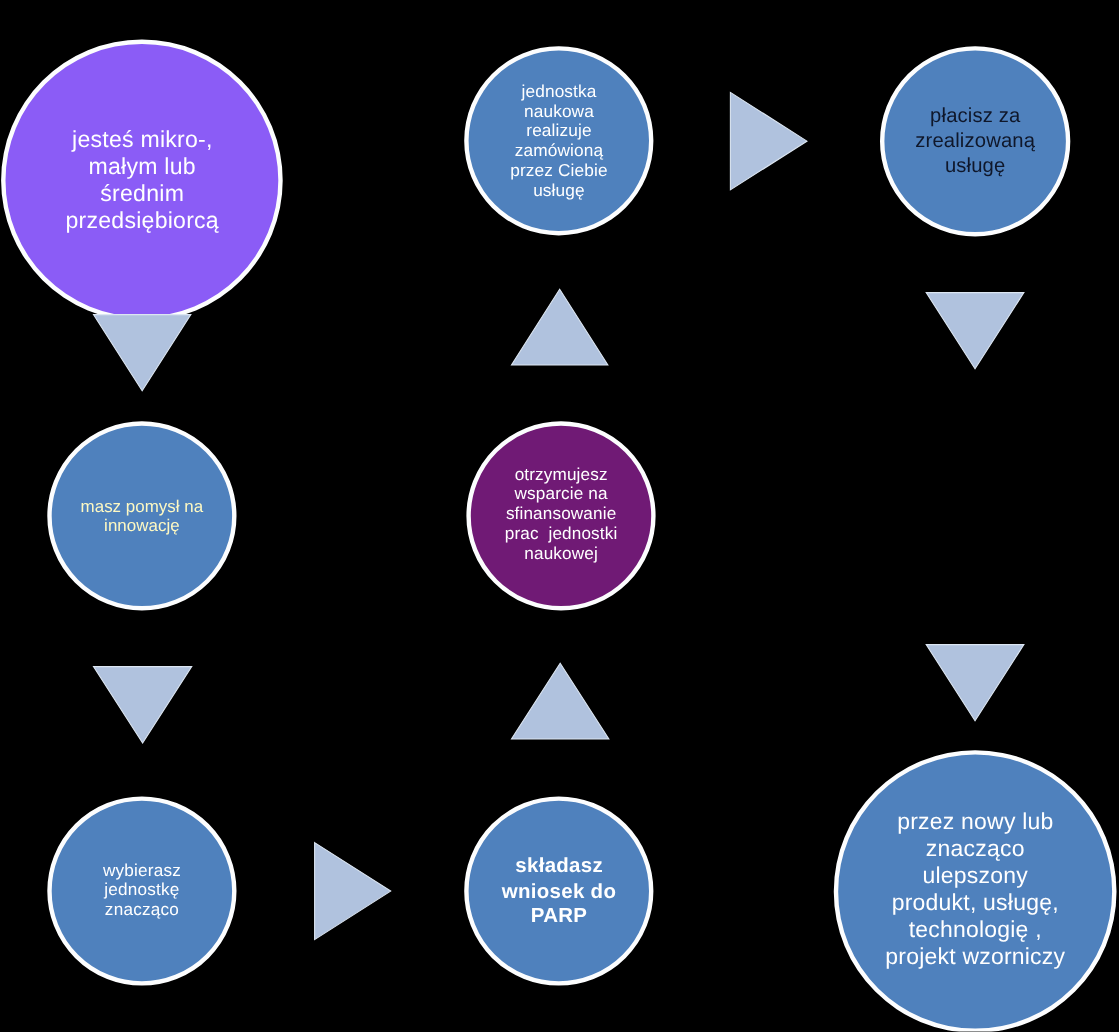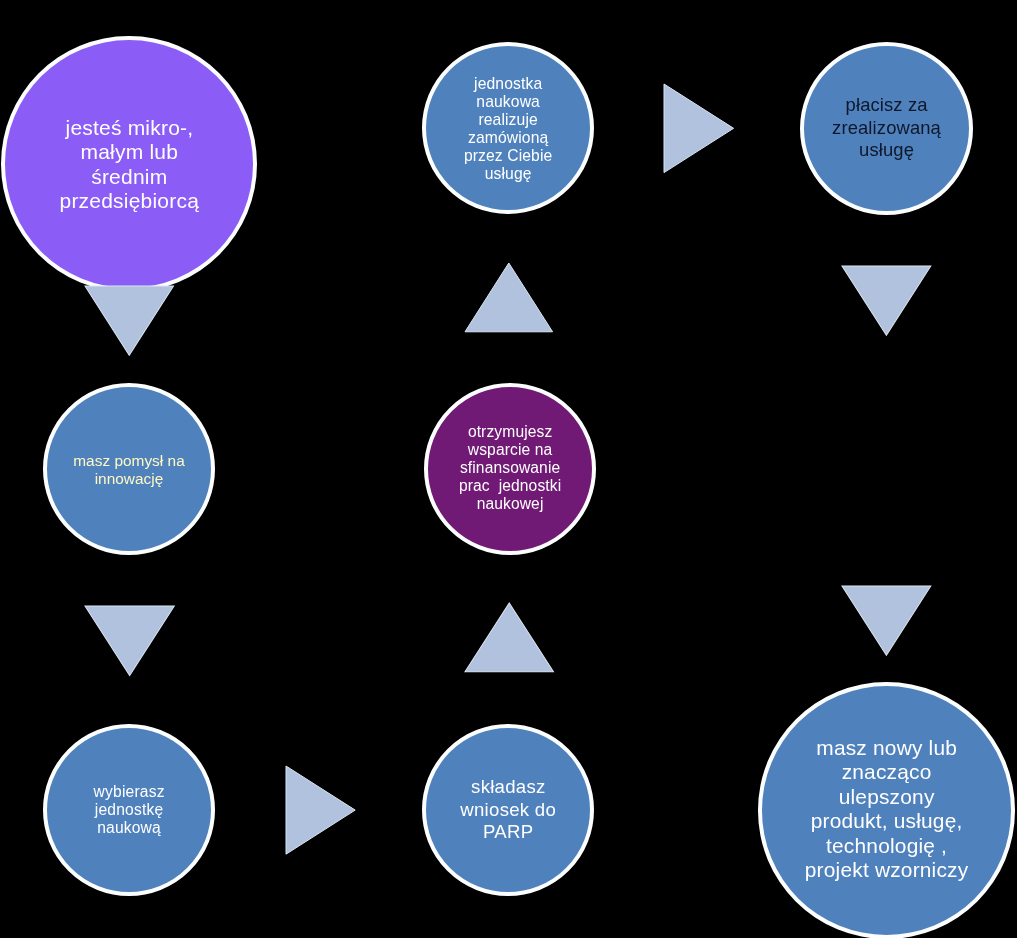--- a/index.html
+++ b/index.html
@@ -104,29 +104,29 @@
   <div class="node" id="n5" style="background: #701a75; border-color: rgb(252, 253, 254); color: rgb(255, 255, 255);">
     <span class="label">otrzymujesz
 wsparcie na
 sfinansowanie
 prac  jednostki
 naukowej</span>
   </div>
   <div class="node" id="n7" style="background: rgb(79, 129, 189); border-color: rgb(252, 253, 254); color: rgb(255, 255, 255);">
     <span class="label">wybierasz
 jednostkę
-naukową</span>
+znacząco</span>
   </div>
-  <div class="node" id="n8" style="background: rgb(79, 129, 189); border-color: rgb(252, 253, 254); color: rgb(255, 255, 255);">
+  <div class="node" id="n8" style="background: rgb(79, 129, 189); border-color: rgb(252, 253, 254); color: rgb(255, 255, 255); font-weight: bold;">
     <span class="label">składasz
 wniosek do
 PARP</span>
   </div>
   <div class="node" id="n9" style="background: rgb(79, 129, 189); border-color: rgb(252, 253, 254); color: rgb(255, 255, 255);">
-    <span class="label">masz nowy lub
+    <span class="label">przez nowy lub
 znacząco
 ulepszony
 produkt, usługę,
 technologię ,
 projekt wzorniczy</span>
   </div>
 
   <div class="tri" id="a1">
     <svg viewBox="0 0 89 69" preserveAspectRatio="none">
         <polygon points="0,0 89,0 44.5,69" fill="#B0C2DE" stroke="#DCE6F2" stroke-width="1"></polygon>

